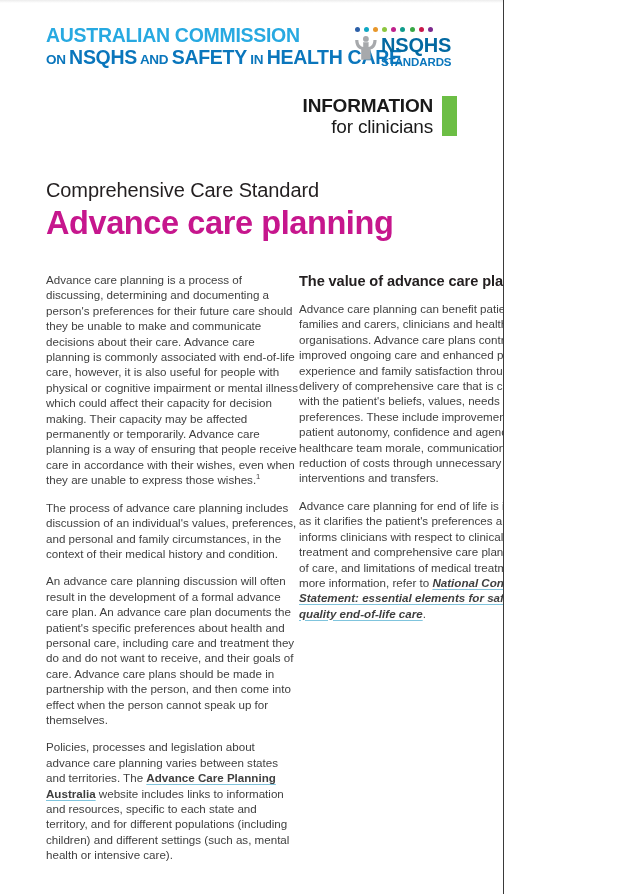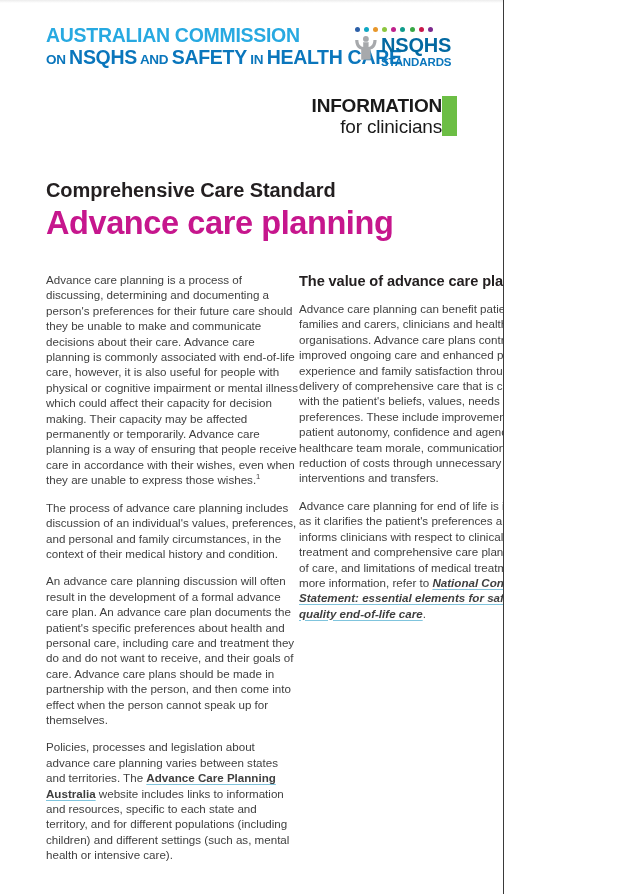--- a/index.html
+++ b/index.html
@@ -126,20 +126,21 @@
   .info-banner {
     position: absolute;
     top: 96px;
     right: 46px;
     display: flex;
     align-items: stretch;
     height: 40px;
   }
   .info-banner-text {
     text-align: right;
+    padding-right: 9px;
   }
   .info-line1 {
     display: block;
     font-size: 19px;
     font-weight: bold;
     color: #1a1a1a;
     line-height: 20px;
     letter-spacing: -0.2px;
   }
   .info-line2 {
@@ -157,21 +158,21 @@
   }
 
   
   .title-block {
     position: absolute;
     top: 178px;
     left: 46px;
   }
   .standard-title {
     font-size: 20px;
-    font-weight: bold;
+    font-weight: normal;
     color: #231f20;
     line-height: 24px;
     letter-spacing: -0.1px;
     margin: 0;
   }
   .doc-title {
     font-size: 32.5px;
     font-weight: bold;
     color: #c6168d;
     line-height: 39px;

